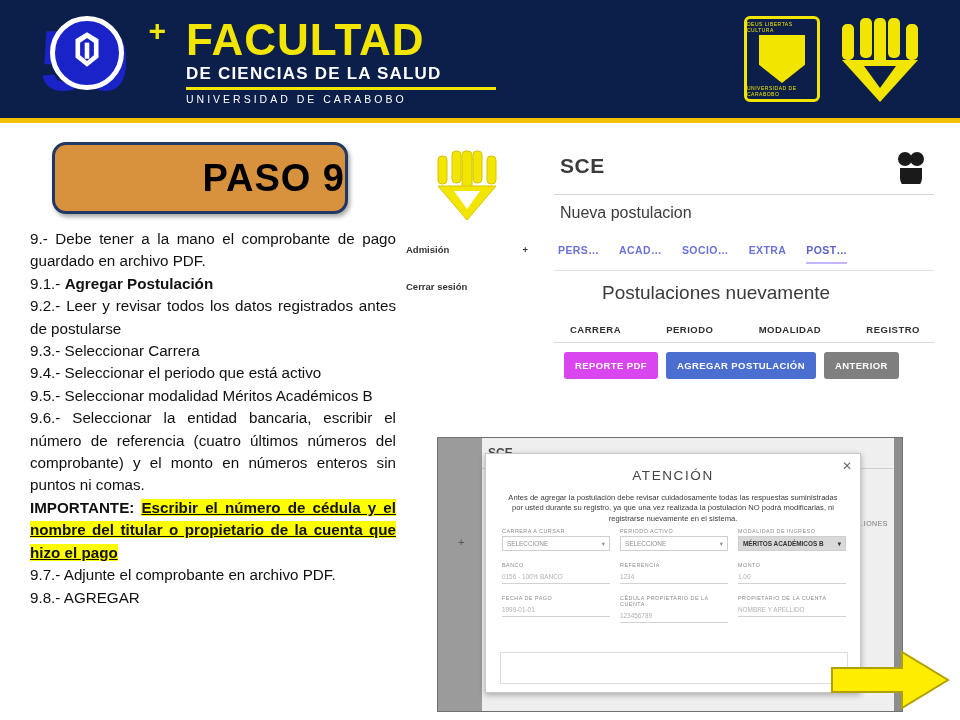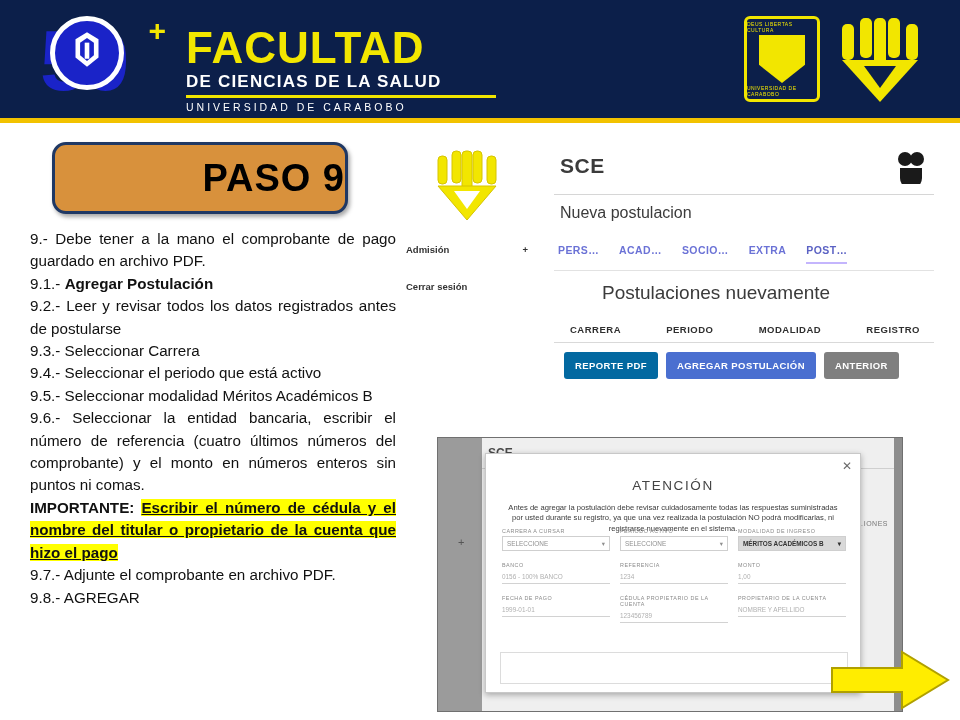--- a/index.html
+++ b/index.html
@@ -37,21 +37,21 @@
     border-radius:50%; border:5px solid #ffffff;
     background:#1a23c8;
     display:flex; align-items:center; justify-content:center;
   }
   .seal-50 svg { width:46px; height:46px; }
 
   .fac-text {
     position:absolute; left:186px; top:18px; width:330px;
   }
   .fac-text .l1 {
-    color:#f2e600; font-size:44px; font-weight:bold; letter-spacing:1px; line-height:44px;margin-top:8px;
+    color:#f2e600; font-size:44px; font-weight:bold; letter-spacing:1px; line-height:44px;
   }
   .fac-text .l2 {
     color:#ffffff; font-size:17px; font-weight:bold; letter-spacing:1.2px; margin-top:2px;
   }
   .fac-text .l3 {
     color:#ffffff; font-size:10.5px; letter-spacing:3px; margin-top:3px;
   }
   .fac-rule { height:3px; background:#f2e600; margin-top:3px; width:310px; }
 
   .uc-crest {
@@ -101,21 +101,21 @@
   .nueva-post { position:absolute; left:14px; top:62px; font-size:16px; color:#3b3b3b; }
   .tabs { position:absolute; left:12px; top:102px; width:372px; display:flex; gap:20px; font-size:10.5px; color:#6b72d6; font-weight:bold; letter-spacing:.4px; }
   .tabs .tab { padding-bottom:6px; }
   .tabs .tab.active { color:#5b62c4; border-bottom:2px solid #c4b5fd; }
   .tabs-line { position:absolute; left:8px; top:128px; width:380px; height:1px; background:#e2e2e2; }
   .post-agregadas { position:absolute; left:56px; top:140px; font-size:19px; color:#3b3b3b; }
   .cols { position:absolute; left:24px; top:182px; width:350px; display:flex; justify-content:space-between; font-size:9.5px; font-weight:bold; color:#2f2f2f; letter-spacing:.5px;gap:32px; }
   .cols-line { position:absolute; left:8px; top:200px; width:380px; height:1px; background:#d9d9d9; }
   .btnrow { position:absolute; left:18px; top:210px; display:flex; gap:8px; }
   .btn { font-size:9.5px; color:#fff; padding:8px 11px; border-radius:3px; font-weight:bold; letter-spacing:.4px; }
-  .btn.blue { background:#0369a1; }
+  .btn.blue { background:#d946ef; }
   .btn.blue2 { background:#4a6fd0; }
   .btn.gray { background:#7f7f7f; }
 
   .sidebar-mini { position:absolute; left:0px; top:110px; width:140px; font-size:9.5px; color:#333; }
   .sidebar-mini .row { display:flex; justify-content:space-between; padding:0 14px 0 4px; margin-bottom:26px; font-weight:bold; }
   .uc-mini { position:absolute; left:30px; top:14px; width:70px; height:76px; }
   .uc-mini svg { width:70px; height:76px; }
 
   
   .shot2 {
@@ -129,21 +129,21 @@
   .shot2 .bg-left { position:absolute; left:0; top:0; width:44px; height:275px; background:#9b9b9b; }
   .shot2 .bg-tab { position:absolute; right:14px; top:82px; font-size:7px; color:#777; letter-spacing:.5px; }
   .shot2 .bg-plus { position:absolute; left:20px; top:98px; font-size:11px; color:#555; }
 
   .modal {
     position:absolute; left:47px; top:15px; width:376px; height:240px;
     background:#ffffff; border:1px solid #c8c8c8;
     box-shadow:0 2px 6px rgba(0,0,0,.3);
   }
   .modal-close { position:absolute; right:8px; top:5px; font-size:12px; color:#6b6b6b; }
-  .modal-title { text-align:center; font-size:13.5px; color:#444; letter-spacing:1.6px; padding-top:24px; font-weight:normal; }
+  .modal-title { text-align:center; font-size:13.5px; color:#444; letter-spacing:1.6px; padding-top:14px; font-weight:normal; }
   .modal-warn { margin:10px 18px 0 18px; font-size:7.6px; line-height:10.4px; color:#3a3a3a; text-align:center; }
   .fields { position:absolute; left:16px; top:74px; width:344px; }
   .frow { display:flex; justify-content:space-between; margin-bottom:11px; }
   .fld { width:108px; }
   .fld .lbl { font-size:5.4px; color:#8a8a8a; letter-spacing:.5px; margin-bottom:2px; }
   .fld .sel {
     height:15px; border:1px solid #cfcfcf; background:#fff;
     font-size:6.4px; color:#8f8f8f; display:flex; align-items:center; padding:0 4px;
     justify-content:space-between;
   }

